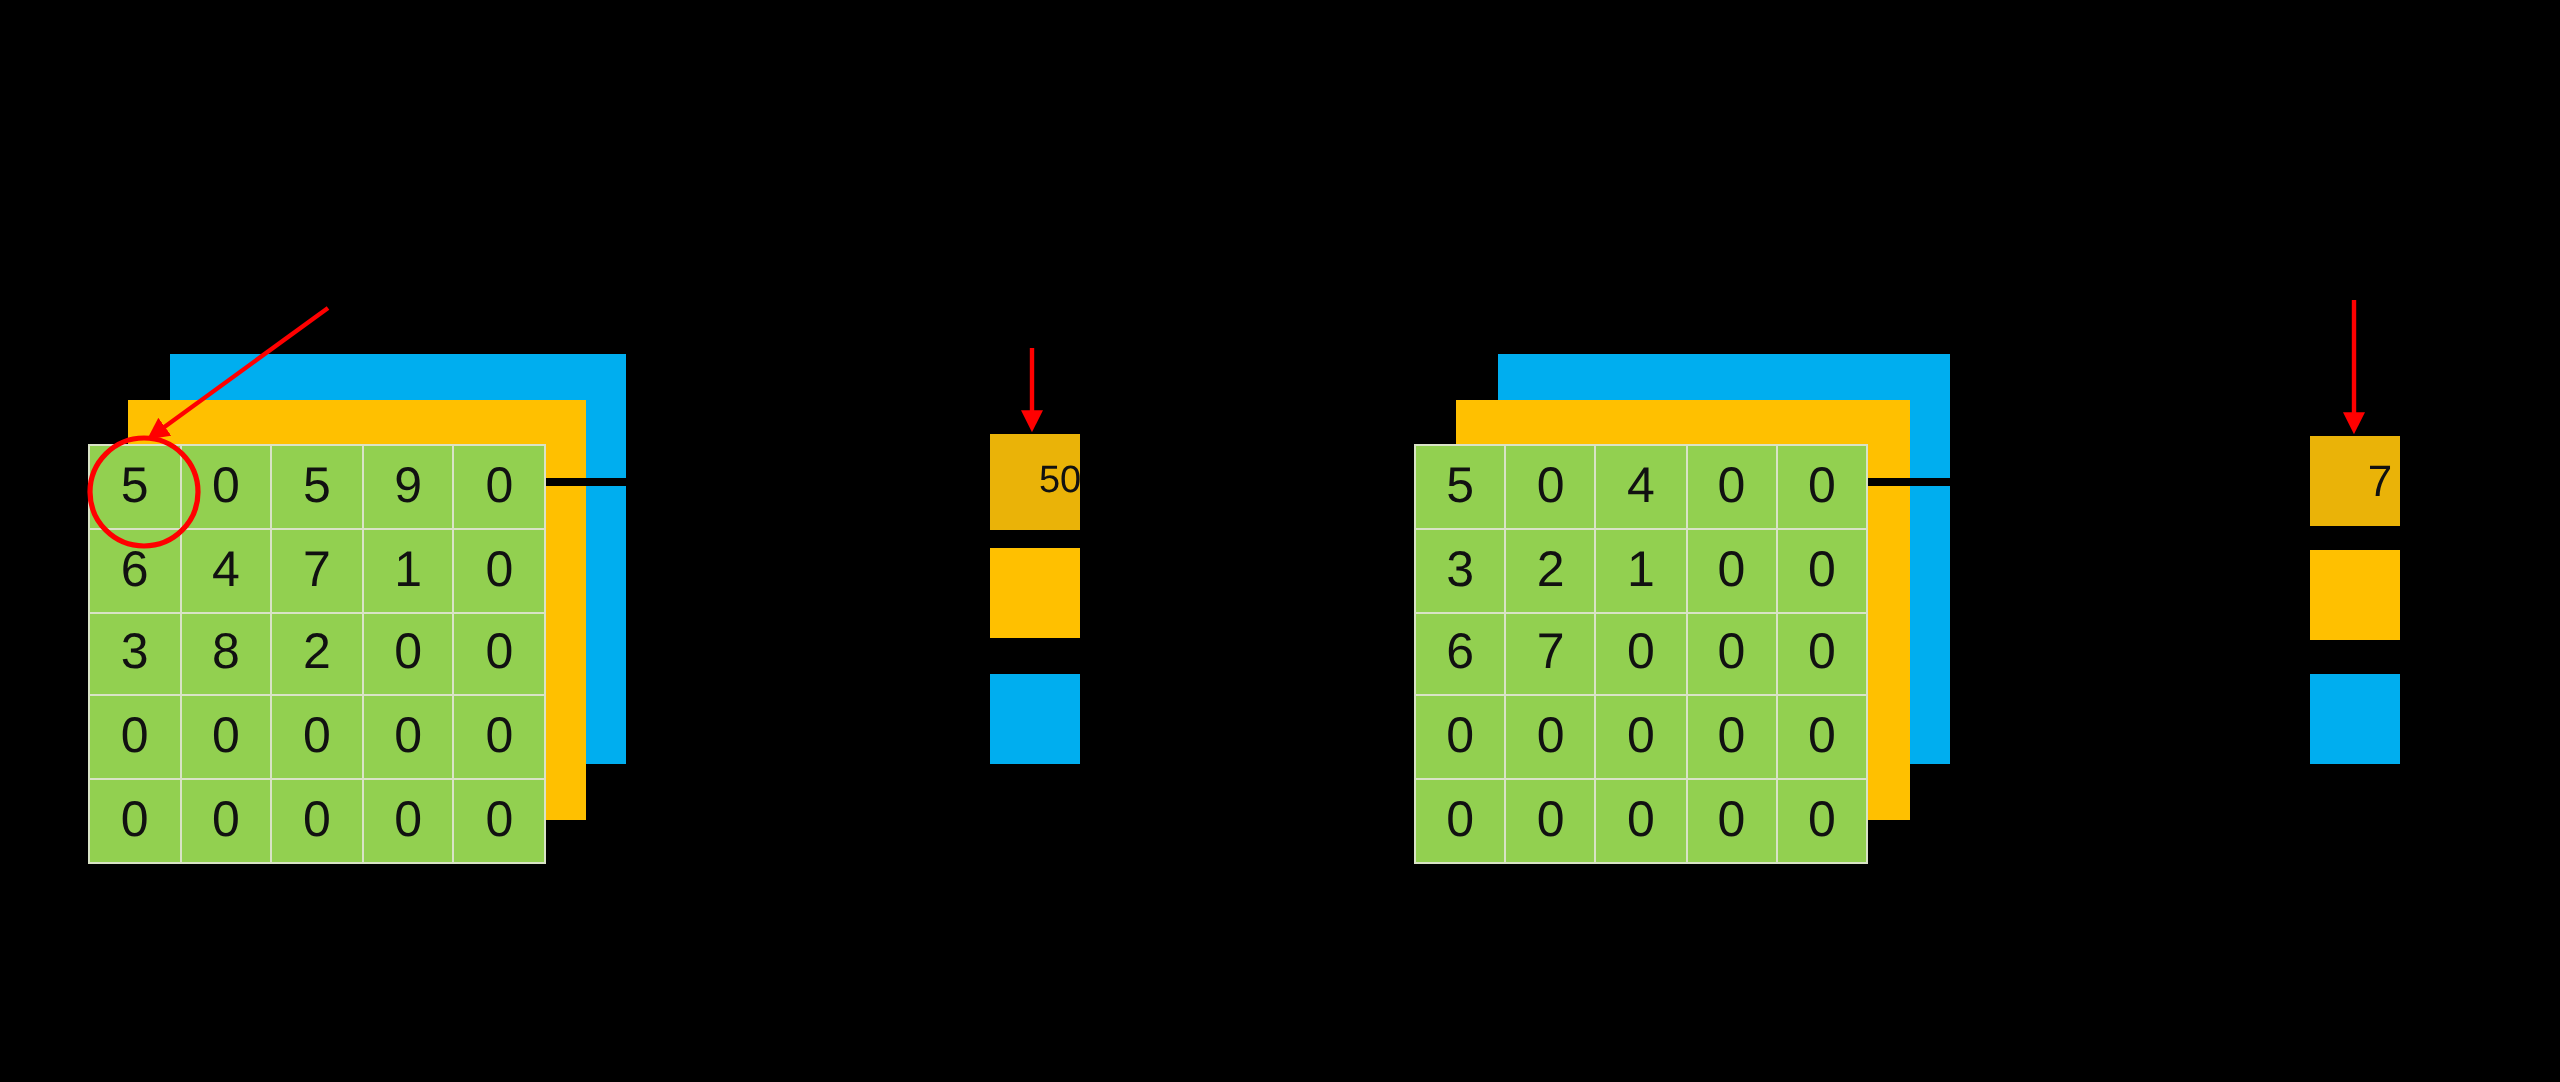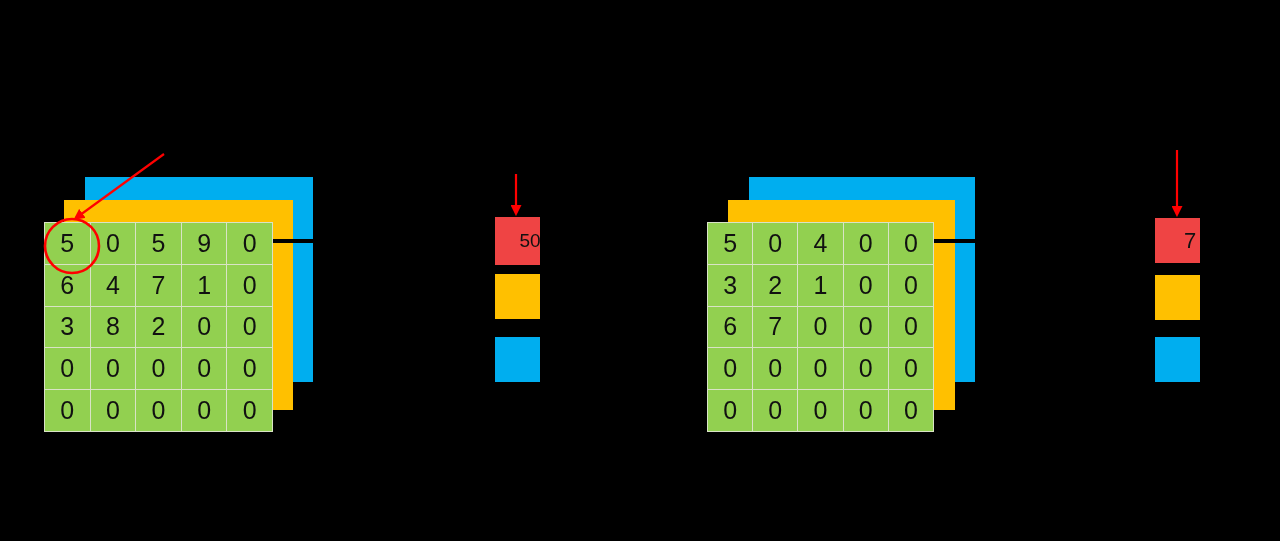--- a/index.html
+++ b/index.html
@@ -62,21 +62,21 @@
   .vbox {
     position: absolute;
     box-sizing: border-box;
     display: flex;
     align-items: center;
     justify-content: center;
     font-size: 19px;
     color: #111111;
     font-family: "Liberation Sans", sans-serif;
   }
-  .vbox-green  { background: #ef4444; padding-left: 25px; }
+  .vbox-green  { background: #eab308; padding-left: 25px; }
   .vbox-yellow { background: #FFC000; }
   .vbox-blue   { background: #00AEEF; }
 
   
   .annot-svg {
     position: absolute;
     left: 0; top: 0;
     width: 1280px;
     height: 541px;
     pointer-events: none;

